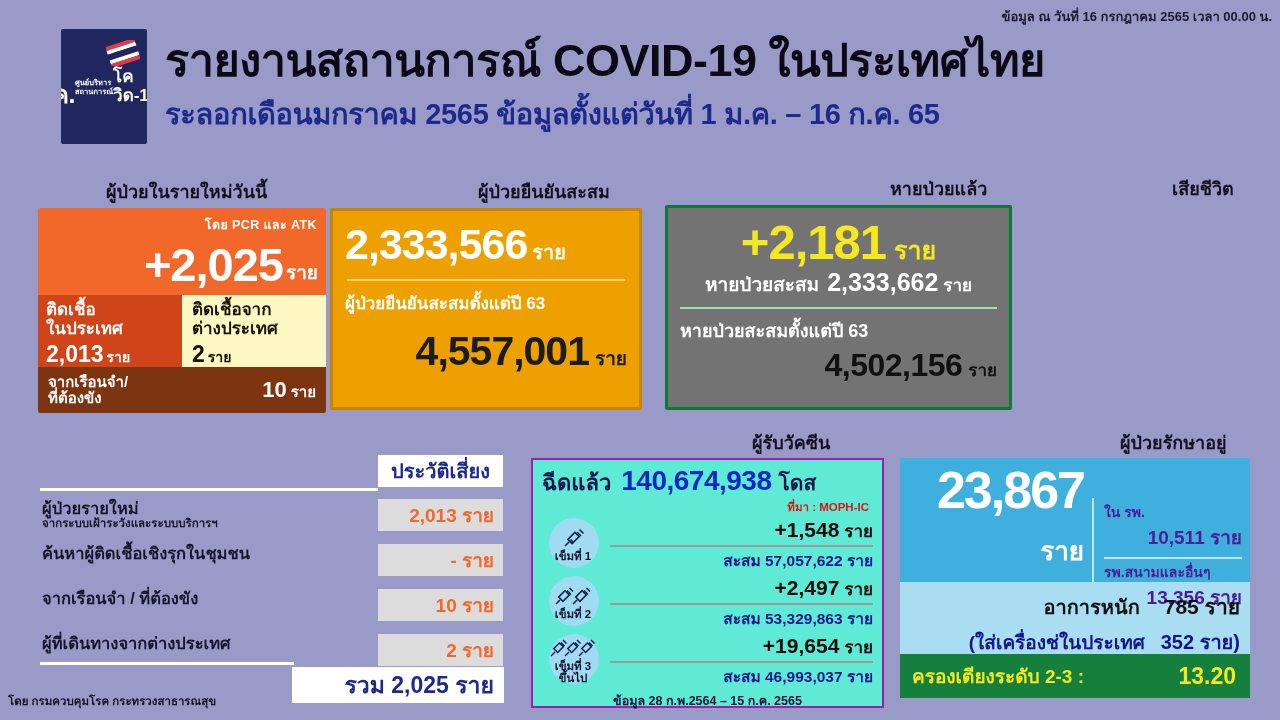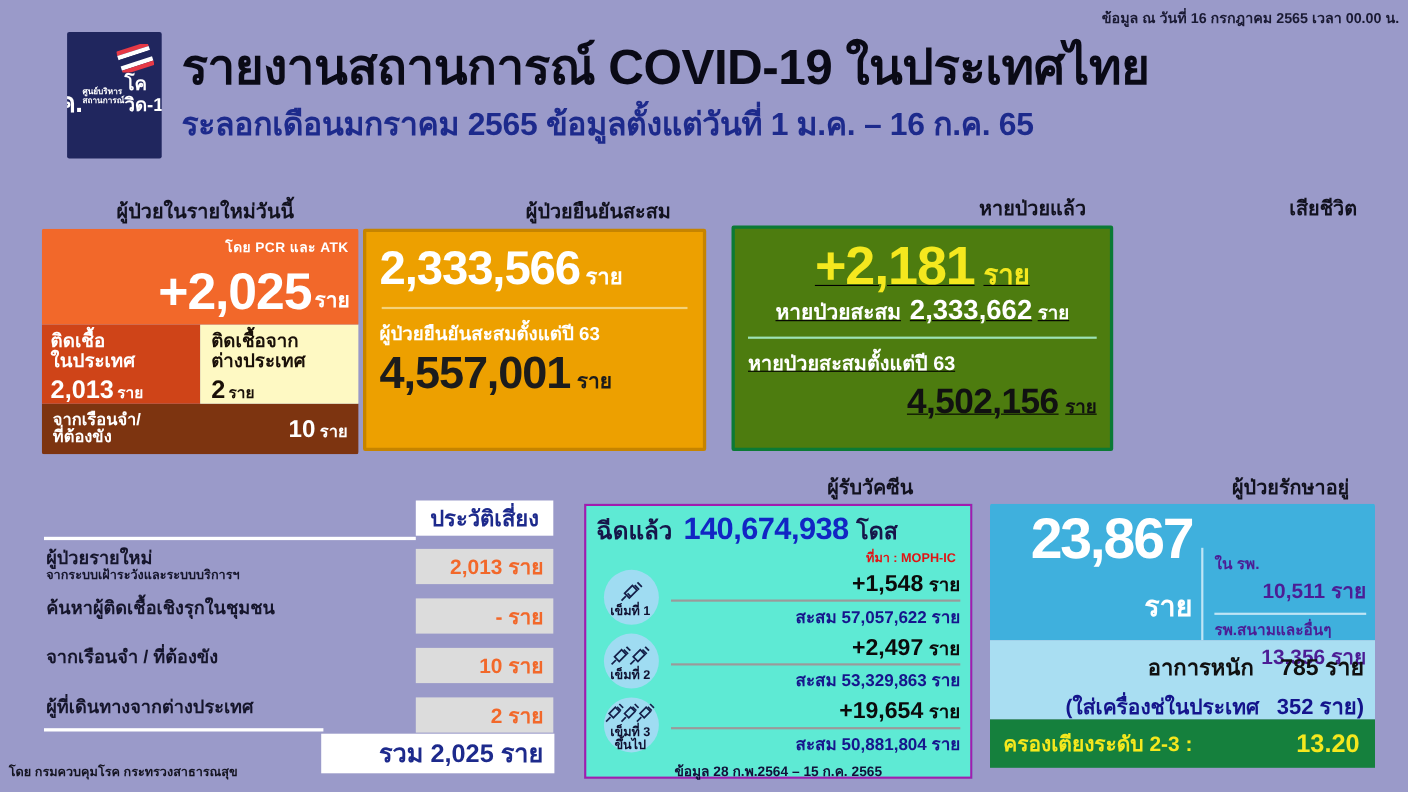--- a/index.html
+++ b/index.html
@@ -86,28 +86,28 @@
   
   #c2 {
     left: 330px; top: 208px; width: 312px; height: 202px;
     background: #eda000; border: 3px solid #c68400; padding: 7px 12px 0 12px;
   }
   #c2-big { text-align: left; color: #ffffff; white-space: nowrap; margin-top: 2px; }
   #c2-big .n { font-size: 43px; font-weight: 800; letter-spacing: -1px; }
   #c2-big .u { font-size: 20px; font-weight: 800; margin-left: 5px; }
   #c2-rule { height: 2px; background: #f5d279; margin: 10px 2px 0 2px; }
   #c2-lbl { font-size: 17px; font-weight: 700; color: #ffffff; margin-top: 8px; }
-  #c2-big2 { color: #1c1c1c; white-space: nowrap; margin-top: 0; }
+  #c2-big2 { text-align: right; color: #1c1c1c; white-space: nowrap; margin-top: 12px; }
   #c2-big2 .n { font-size: 41px; font-weight: 800; letter-spacing: -1px; }
   #c2-big2 .u { font-size: 19px; font-weight: 800; margin-left: 6px; }
 
   
   #c3 {
     left: 665px; top: 205px; width: 347px; height: 205px;
-    background: #4d7c0f; border: 3px solid #0b7a35; padding: 6px 12px 0 12px; text-decoration: underline;
+    background: #737373; border: 3px solid #0b7a35; padding: 6px 12px 0 12px;
   }
   #c3-big { text-align: center; color: #f5e81e; white-space: nowrap; }
   #c3-big .n { font-size: 49px; font-weight: 800; letter-spacing: -1px; }
   #c3-big .u { font-size: 25px; font-weight: 800; margin-left: 8px; }
   #c3-line2 { text-align: center; color: #ffffff; white-space: nowrap; margin-top: -2px; }
   #c3-line2 .l { font-size: 19px; font-weight: 800; }
   #c3-line2 .n { font-size: 25px; font-weight: 800; margin-left: 8px; }
   #c3-line2 .u { font-size: 17px; font-weight: 800; margin-left: 5px; }
   #c3-rule { height: 2px; background: #9de2b6; margin: 8px 0 0 0; }
   #c3-lbl { font-size: 18px; font-weight: 800; color: #ffffff; margin-top: 7px; }
@@ -445,21 +445,21 @@
         <div class="cap-t">
           <span>เข็มที่ 3</span><br>
           <span>ขึ้นไป</span>
         </div>
       </div>
       <div class="vac-nums">
         <div class="a">
           <span>+19,654</span><span class="u">ราย</span>
         </div>
         <div class="ln"></div>
-        <div class="b">สะสม 50,881,804 ราย</div>
+        <div class="b">สะสม 46,993,037 ราย</div>
       </div>
     </div>
 
     <div id="vac-foot">ข้อมูล 28 ก.พ.2564 – 15 ก.ค. 2565</div>
   </div>
 
   <div class="abs cap" style="left:1120px; top:434px;">ผู้ป่วยรักษาอยู่</div>
 
   <div class="abs card" id="trt">
     <div id="trt-top">

